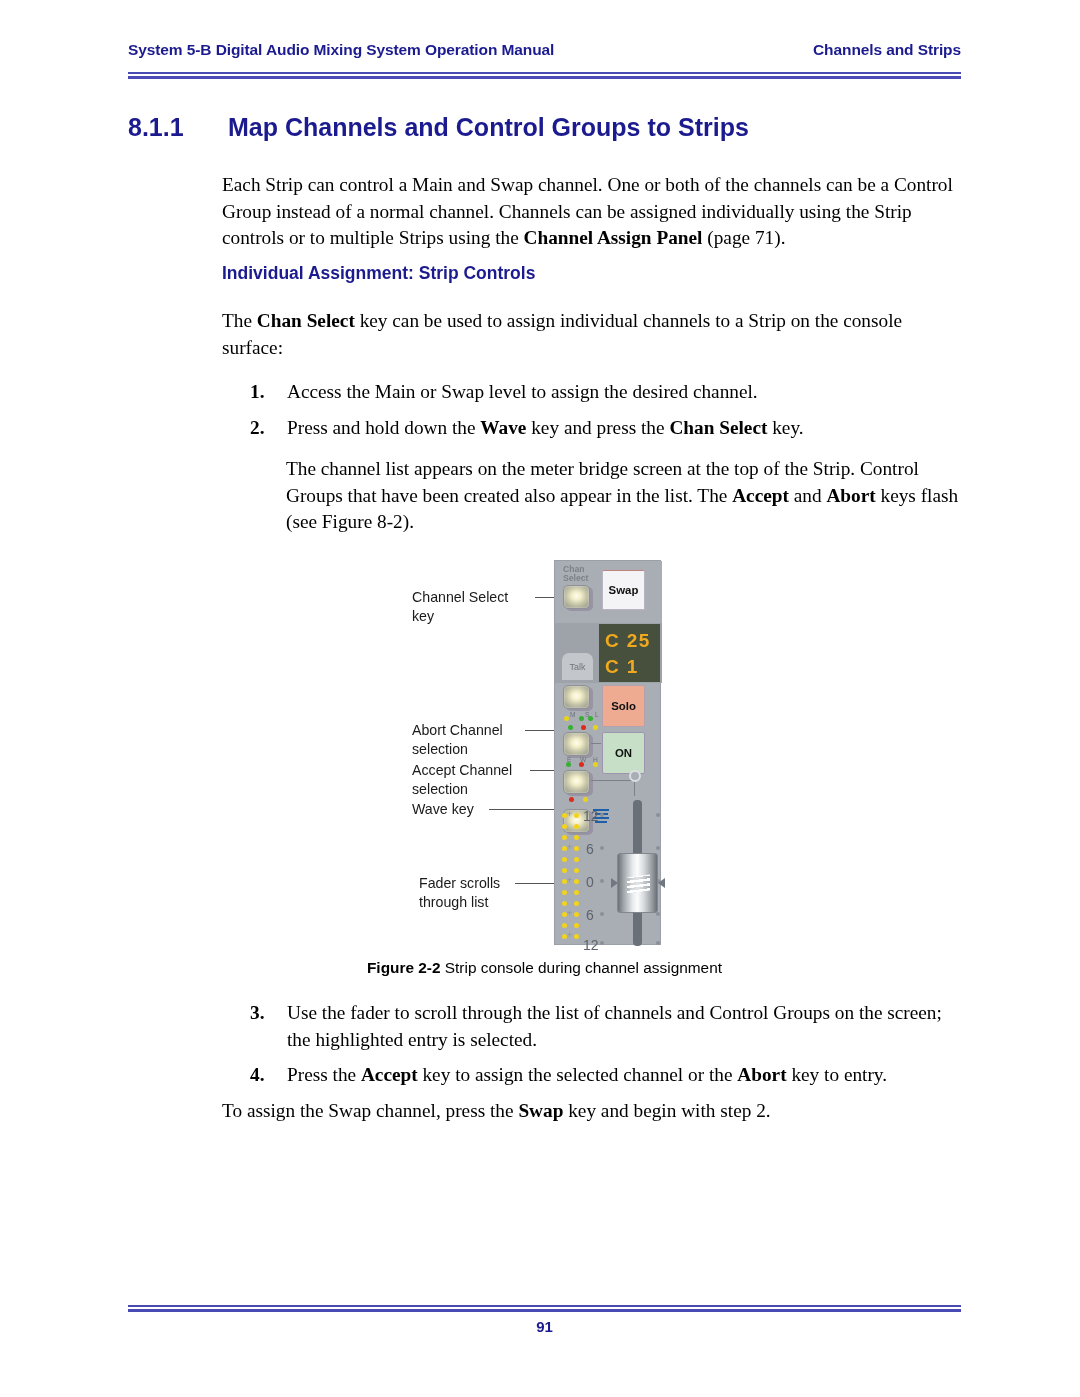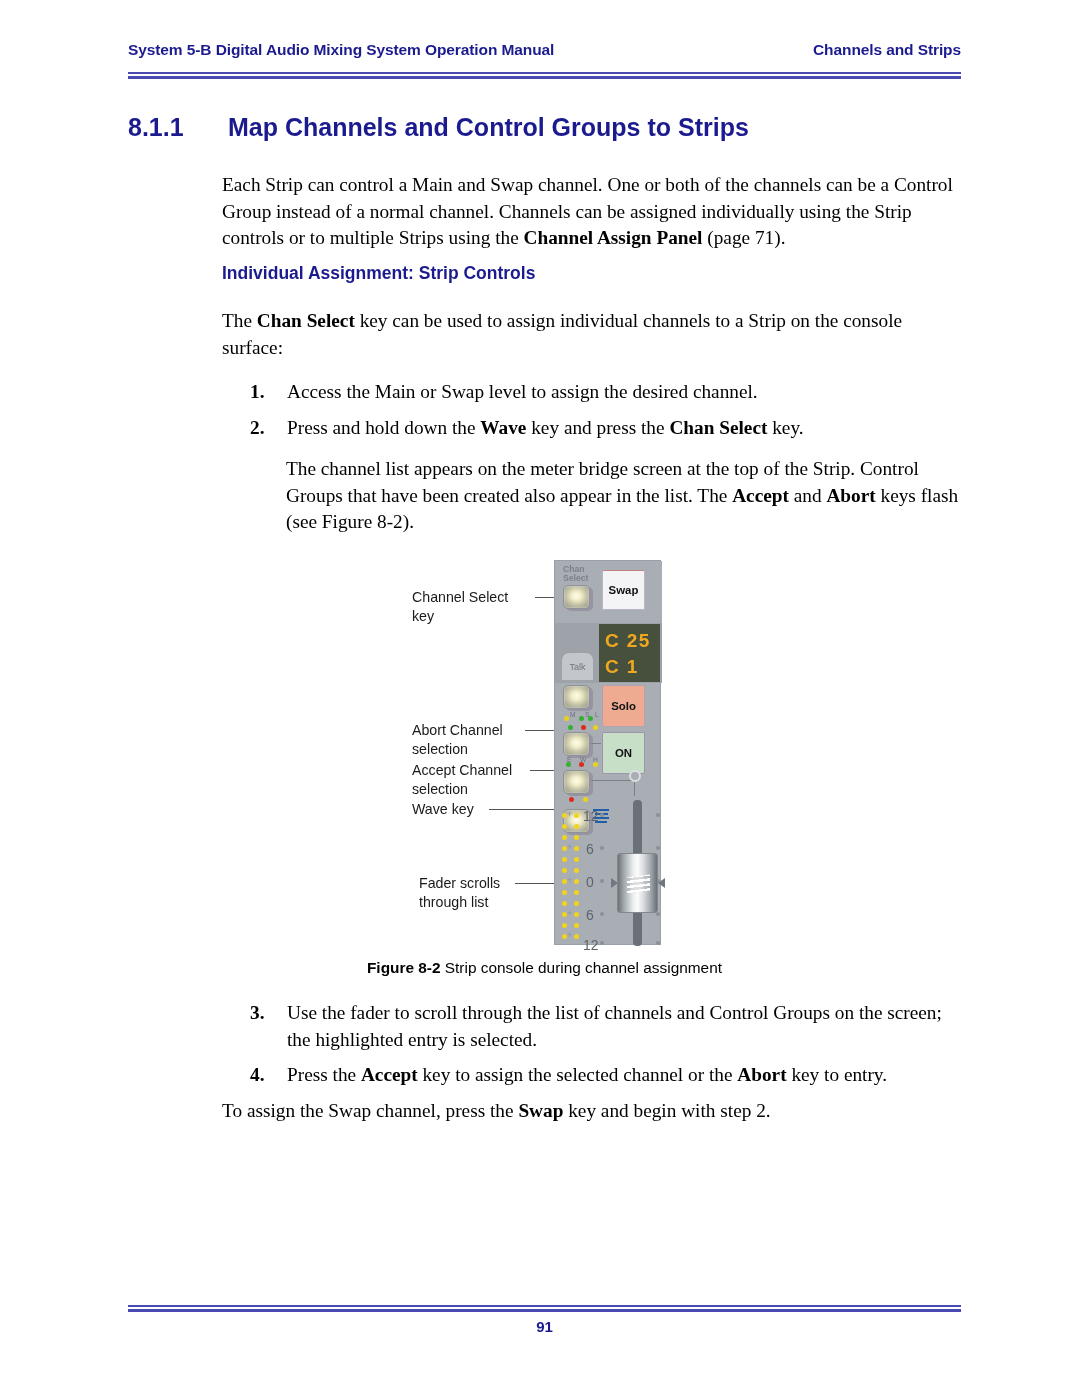--- a/index.html
+++ b/index.html
@@ -541,21 +541,21 @@
       <div class="fader-arrow-l"></div>
       <div class="fader-arrow-r"></div>
       <div class="fader-knob">
         <div class="grip"></div>
       </div>
 
     </div>
   </div>
 
   <div class="fig-cap">
-    <b>Figure 8-2</b><span> Strip console during channel assignment</span>
+    <b>Figure 2-2</b><span> Strip console during channel assignment</span>
   </div>
 
   <div class="step step-3">
     <span class="n">3.</span>
     <span class="t"><span>Use the fader to scroll through the list of channels and Control Groups on the screen; the highlighted entry is selected.</span></span>
   </div>
 
   <div class="step step-4">
     <span class="n">4.</span>
     <span class="t"><span>Press the </span><b>Accept</b><span> key to assign the selected channel or the </span><b>Abort</b><span> key to entry.</span></span>

